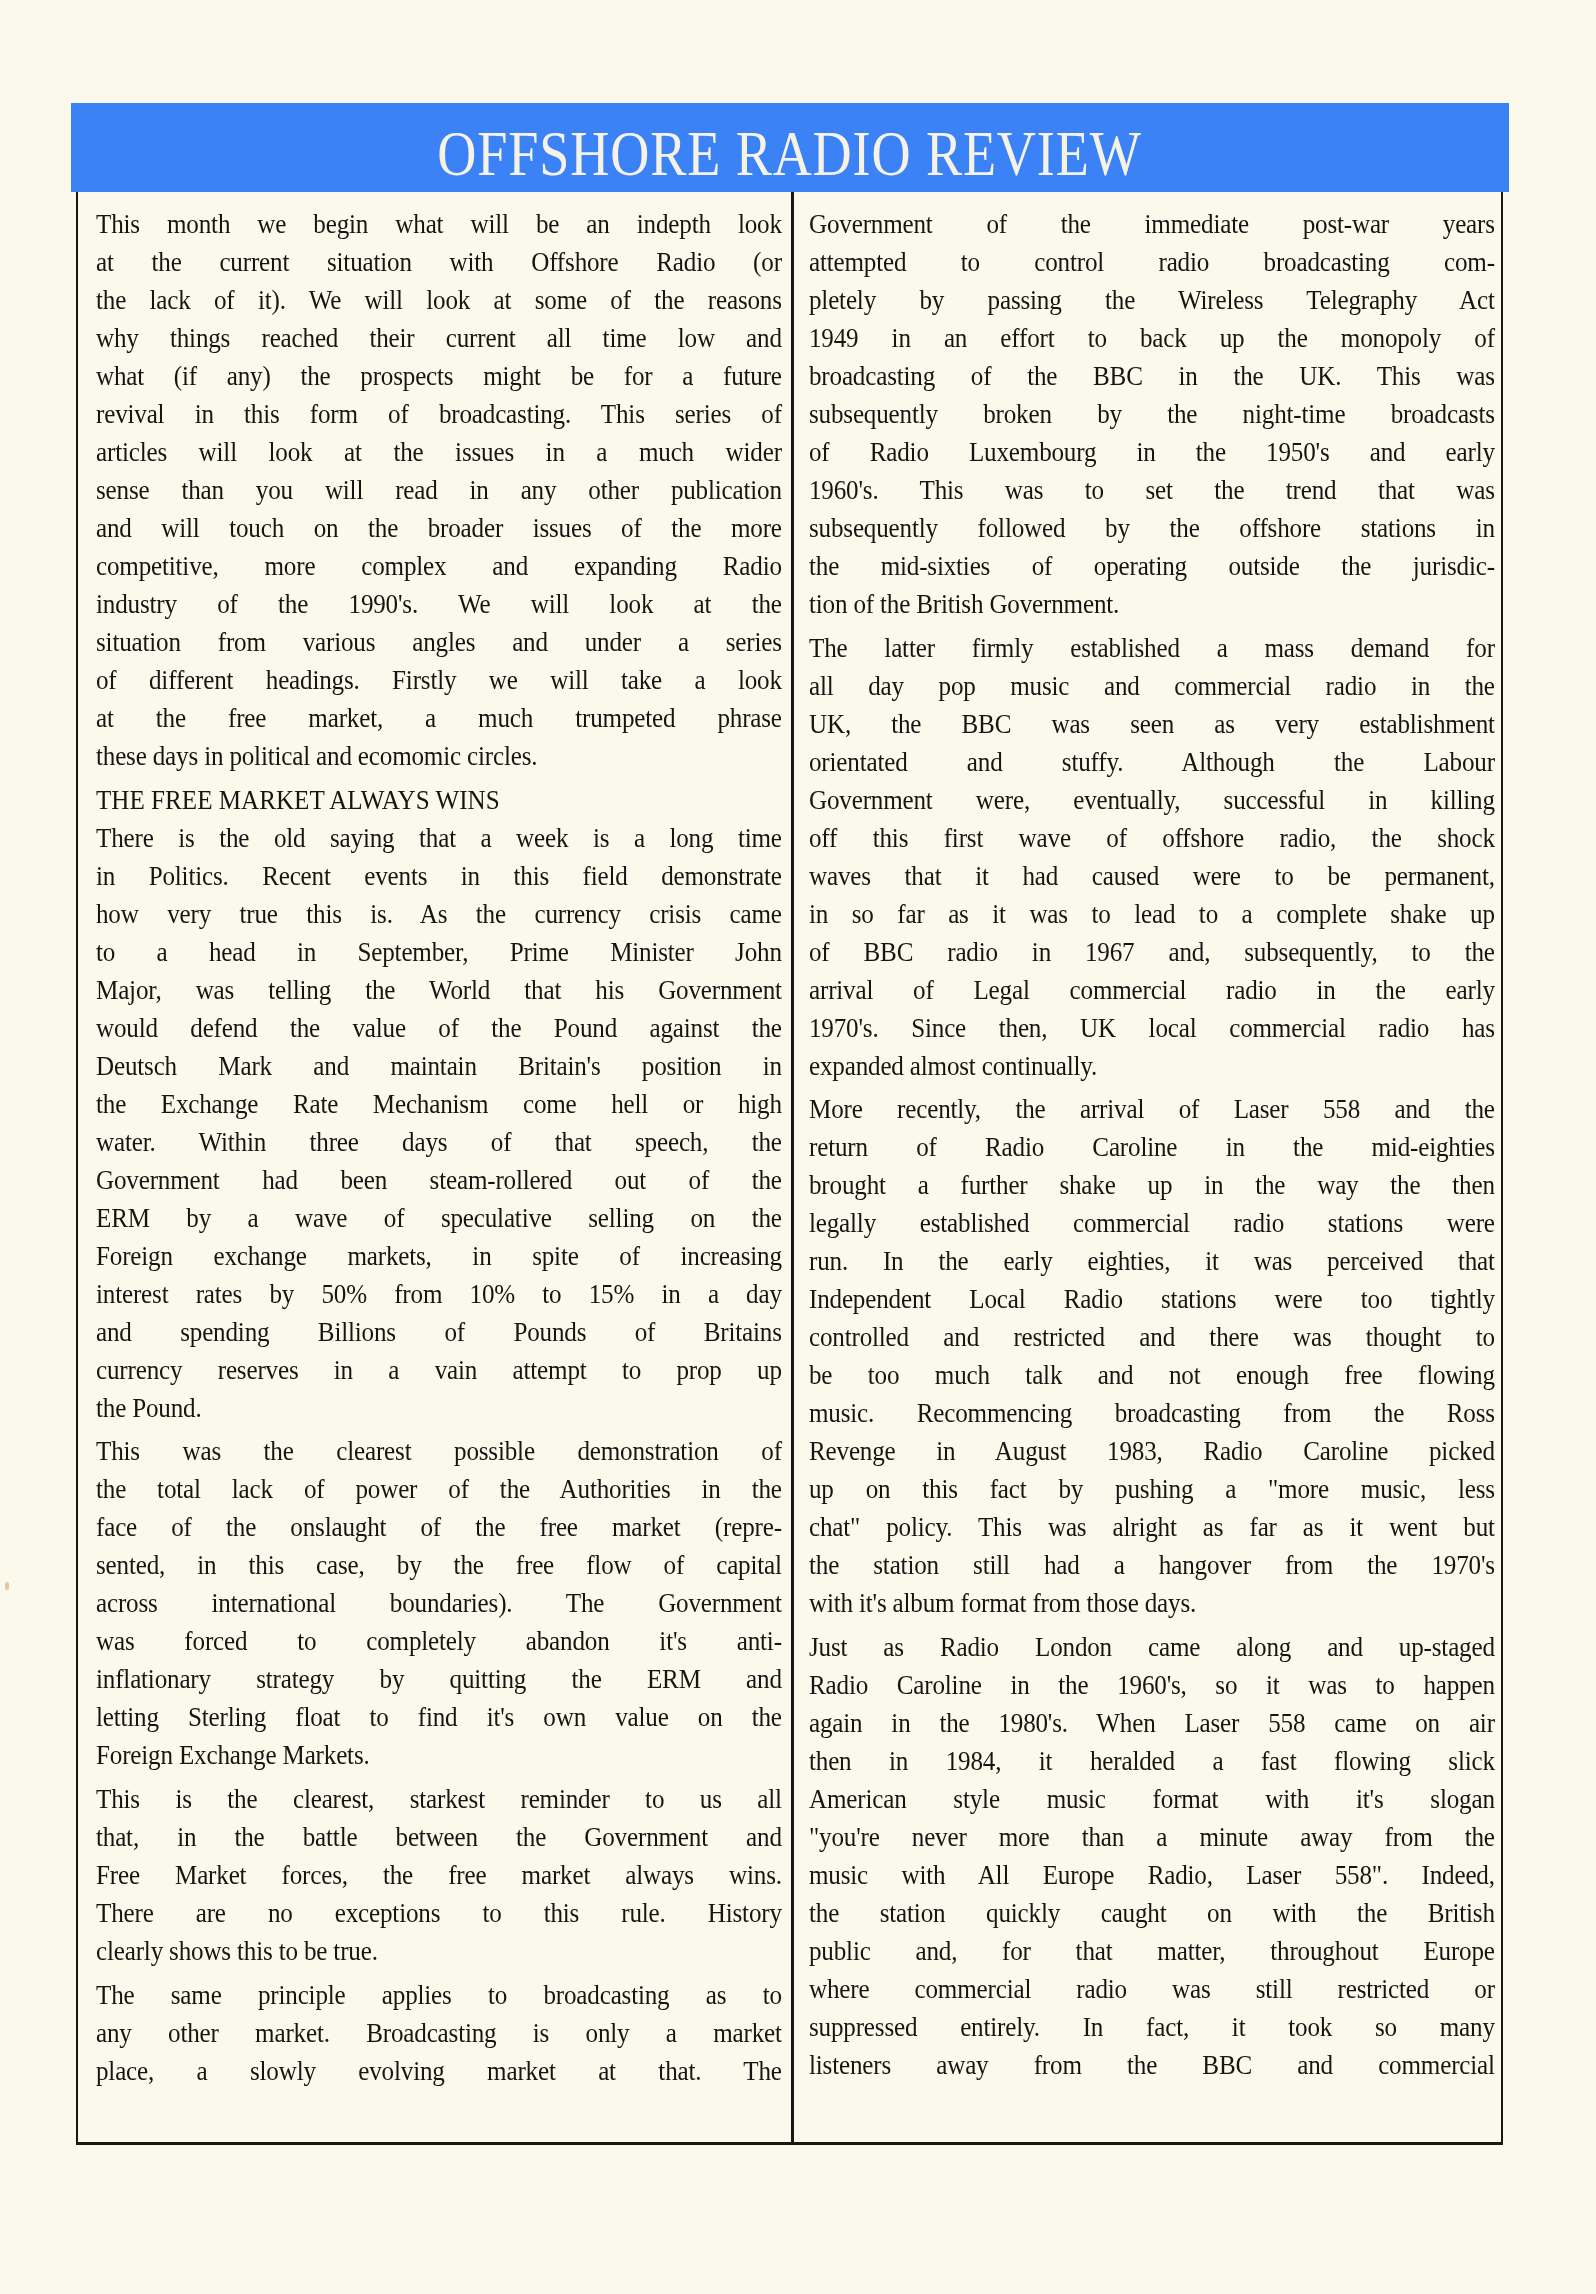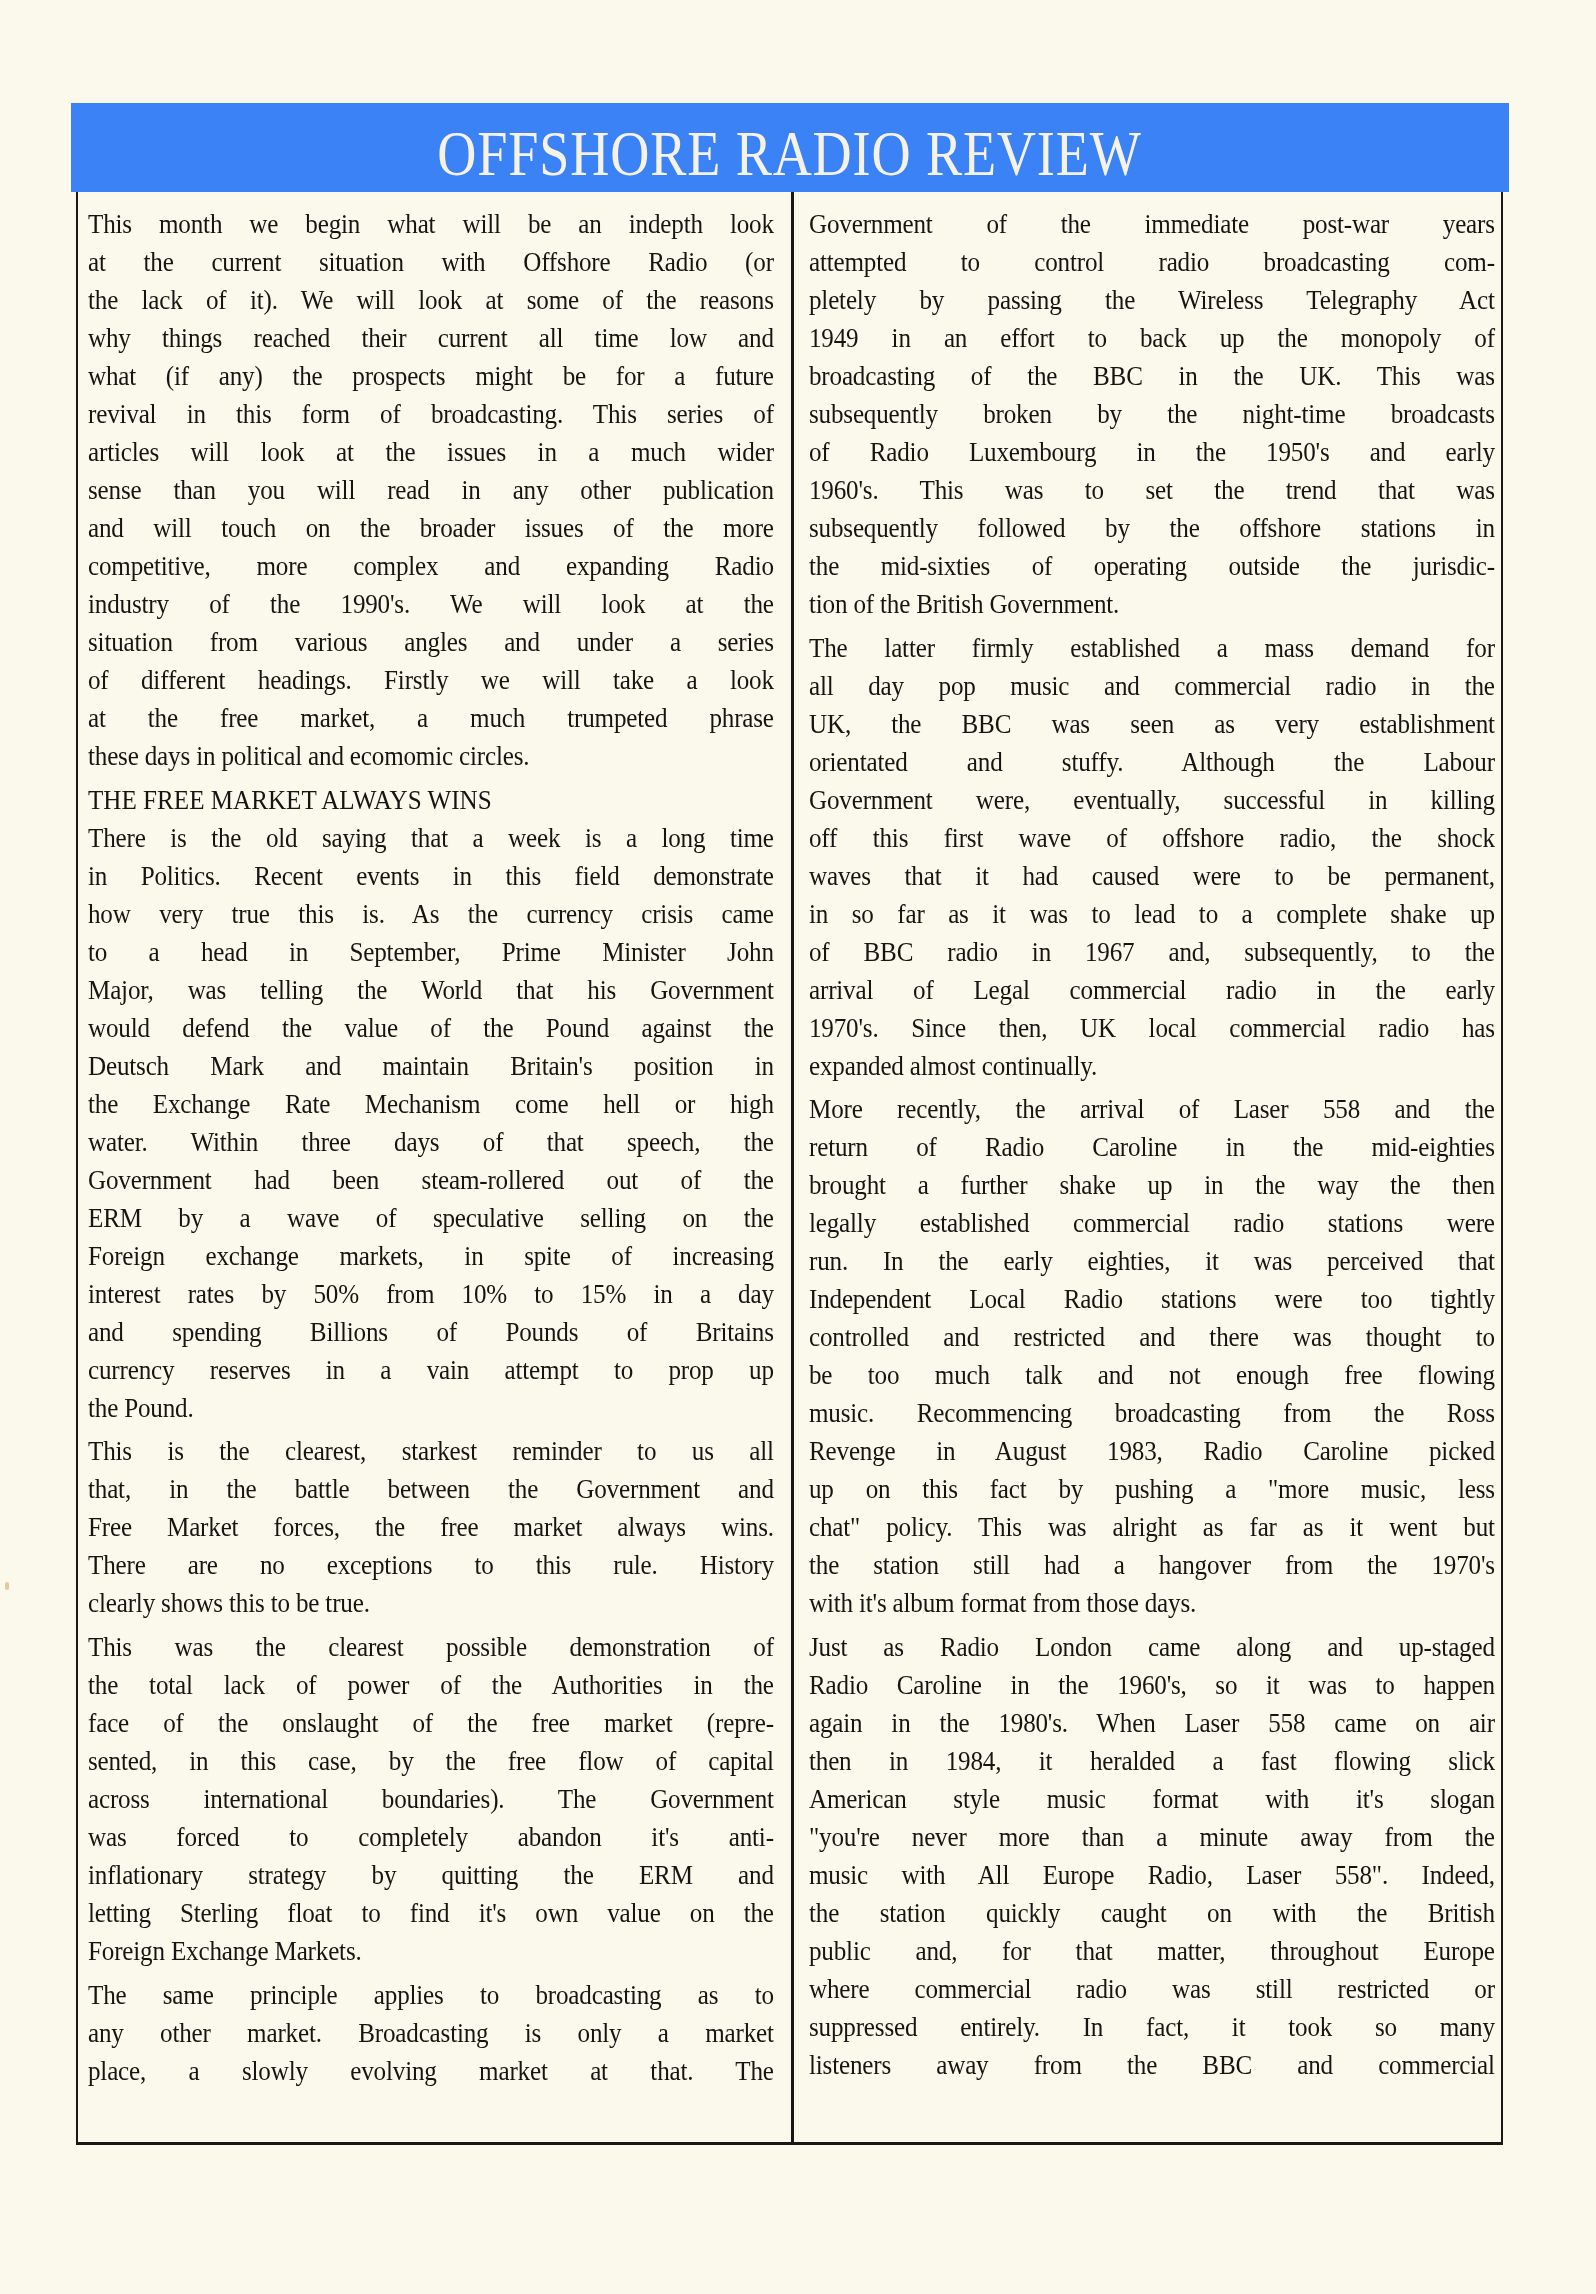--- a/index.html
+++ b/index.html
@@ -60,21 +60,21 @@
       top: 192px;
       width: 2.9px;
       height: 1953px;
       background: #1a1815;
     }
     .column {
       position: absolute;
       top: 205px;
       width: 686px;
     }
-    .col-left { left: 88px; }
+    .col-left { left: 96px; }
     .col-right { left: 809px; }
     .para {
       margin: 0 0 5.7px 0;
     }
     .line {
       display: block;
       font-size: 27px;
       line-height: 38px;
       height: 38px;
       text-align: justify;
@@ -208,36 +208,36 @@
           <span class="line">water. Within three days of that speech, the</span>
           <span class="line">Government had been steam-rollered out of the</span>
           <span class="line">ERM by a wave of speculative selling on the</span>
           <span class="line">Foreign exchange markets, in spite of increasing</span>
           <span class="line">interest rates by 50% from 10% to 15% in a day</span>
           <span class="line">and spending Billions of Pounds of Britains</span>
           <span class="line">currency reserves in a vain attempt to prop up</span>
           <span class="line last">the Pound.</span>
         </div>
         <div class="para">
-          <span class="line">This is the clearest, starkest reminder to us all</span>
-          <span class="line">that, in the battle between the Government and</span>
-          <span class="line">Free Market forces, the free market always wins.</span>
-          <span class="line">There are no exceptions to this rule. History</span>
-          <span class="line last">clearly shows this to be true.</span>
-        </div>
-        <div class="para">
           <span class="line">This was the clearest possible demonstration of</span>
           <span class="line">the total lack of power of the Authorities in the</span>
           <span class="line">face of the onslaught of the free market (repre-</span>
           <span class="line">sented, in this case, by the free flow of capital</span>
           <span class="line">across international boundaries). The Government</span>
           <span class="line">was forced to completely abandon it's anti-</span>
           <span class="line">inflationary strategy by quitting the ERM and</span>
           <span class="line">letting Sterling float to find it's own value on the</span>
           <span class="line last">Foreign Exchange Markets.</span>
+        </div>
+        <div class="para">
+          <span class="line">This is the clearest, starkest reminder to us all</span>
+          <span class="line">that, in the battle between the Government and</span>
+          <span class="line">Free Market forces, the free market always wins.</span>
+          <span class="line">There are no exceptions to this rule. History</span>
+          <span class="line last">clearly shows this to be true.</span>
         </div>
         <div class="para">
           <span class="line">The same principle applies to broadcasting as to</span>
           <span class="line">any other market. Broadcasting is only a market</span>
           <span class="line">place, a slowly evolving market at that. The</span>
         </div>
       </div>
   </div>
 
   <div class="column col-right">

